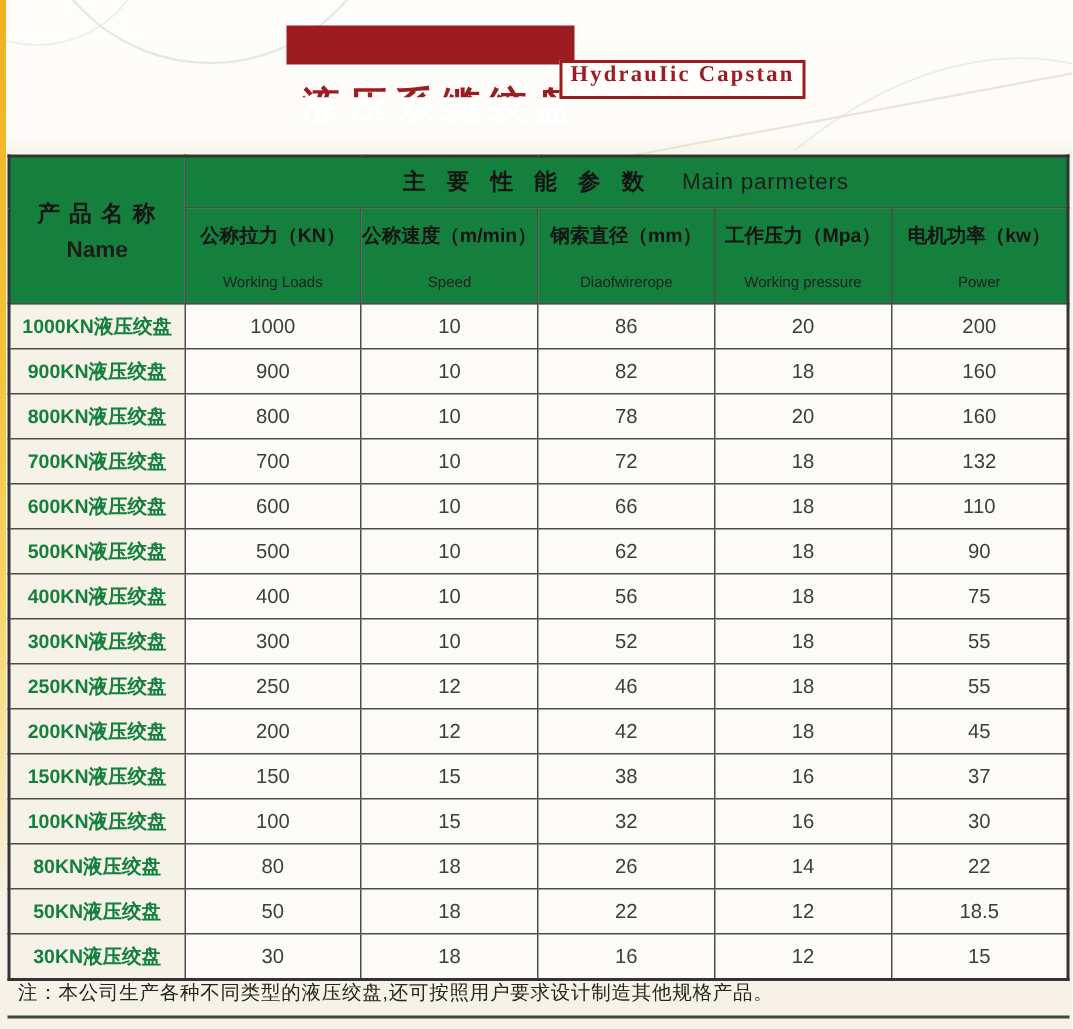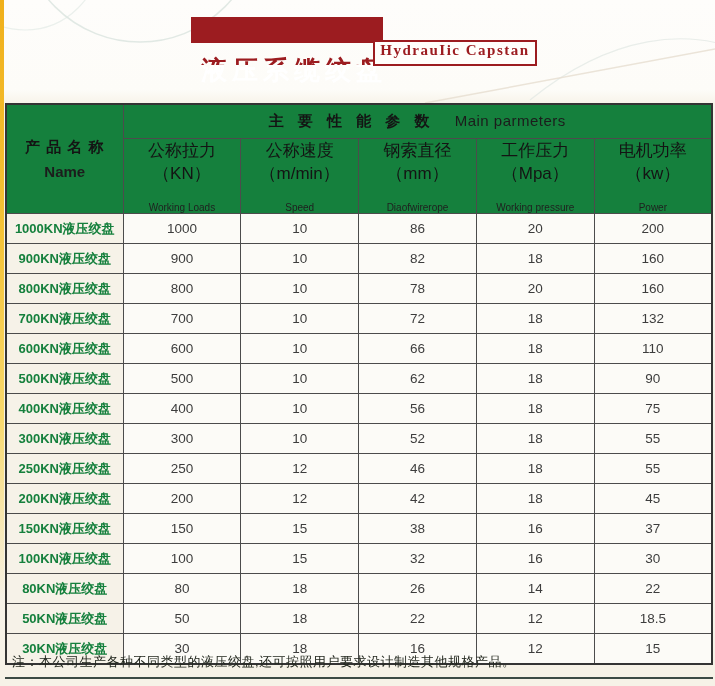--- a/index.html
+++ b/index.html
@@ -34,21 +34,21 @@
     border-collapse:collapse;table-layout:fixed;background:#fcfbf7;
     border:2px solid #343434;
   }
   .spec-table th,.spec-table td{border:1px solid #4c4c4c;padding:0;text-align:center;vertical-align:middle;}
   .spec-table thead th{background:#15803d;color:#141414;}
   .group-header{height:33px;font-size:15px;}
   .group-header .cn{font-weight:bold;letter-spacing:5px;margin-right:16px;}
   .group-header .en{font-weight:normal;letter-spacing:0.5px;color:#1c1c1c;}
   .name-header .cn{font-size:15px;font-weight:bold;letter-spacing:1px;}
   .name-header .en{font-size:15px;font-weight:bold;margin-top:6px;color:#1c1c1c;text-align:center;}
-  .sub-header-cell .cn{font-size:17px;font-weight:normal;}
+  .sub-header-cell .cn{font-size:13px;font-weight:bold;}
   .sub-header-cell .en{font-size:10px;font-weight:normal;margin-top:17px;color:#1f1f1f;}
   .spec-table tbody td{font-size:13.5px;color:#3d3d3d;background:#fcfbf7;height:29px;}
   .spec-table tbody td.name-cell{font-weight:bold;color:#15803d;font-size:13px;background:#f6f2e8;}
   
   .note{
     position:absolute;left:5px;top:647px;width:708px;height:32px;box-sizing:border-box;
     border-bottom:2px solid #3c4a44;
     display:flex;align-items:center;padding-left:7px;
     font-size:13px;color:#23281f;letter-spacing:0.5px;
   }

